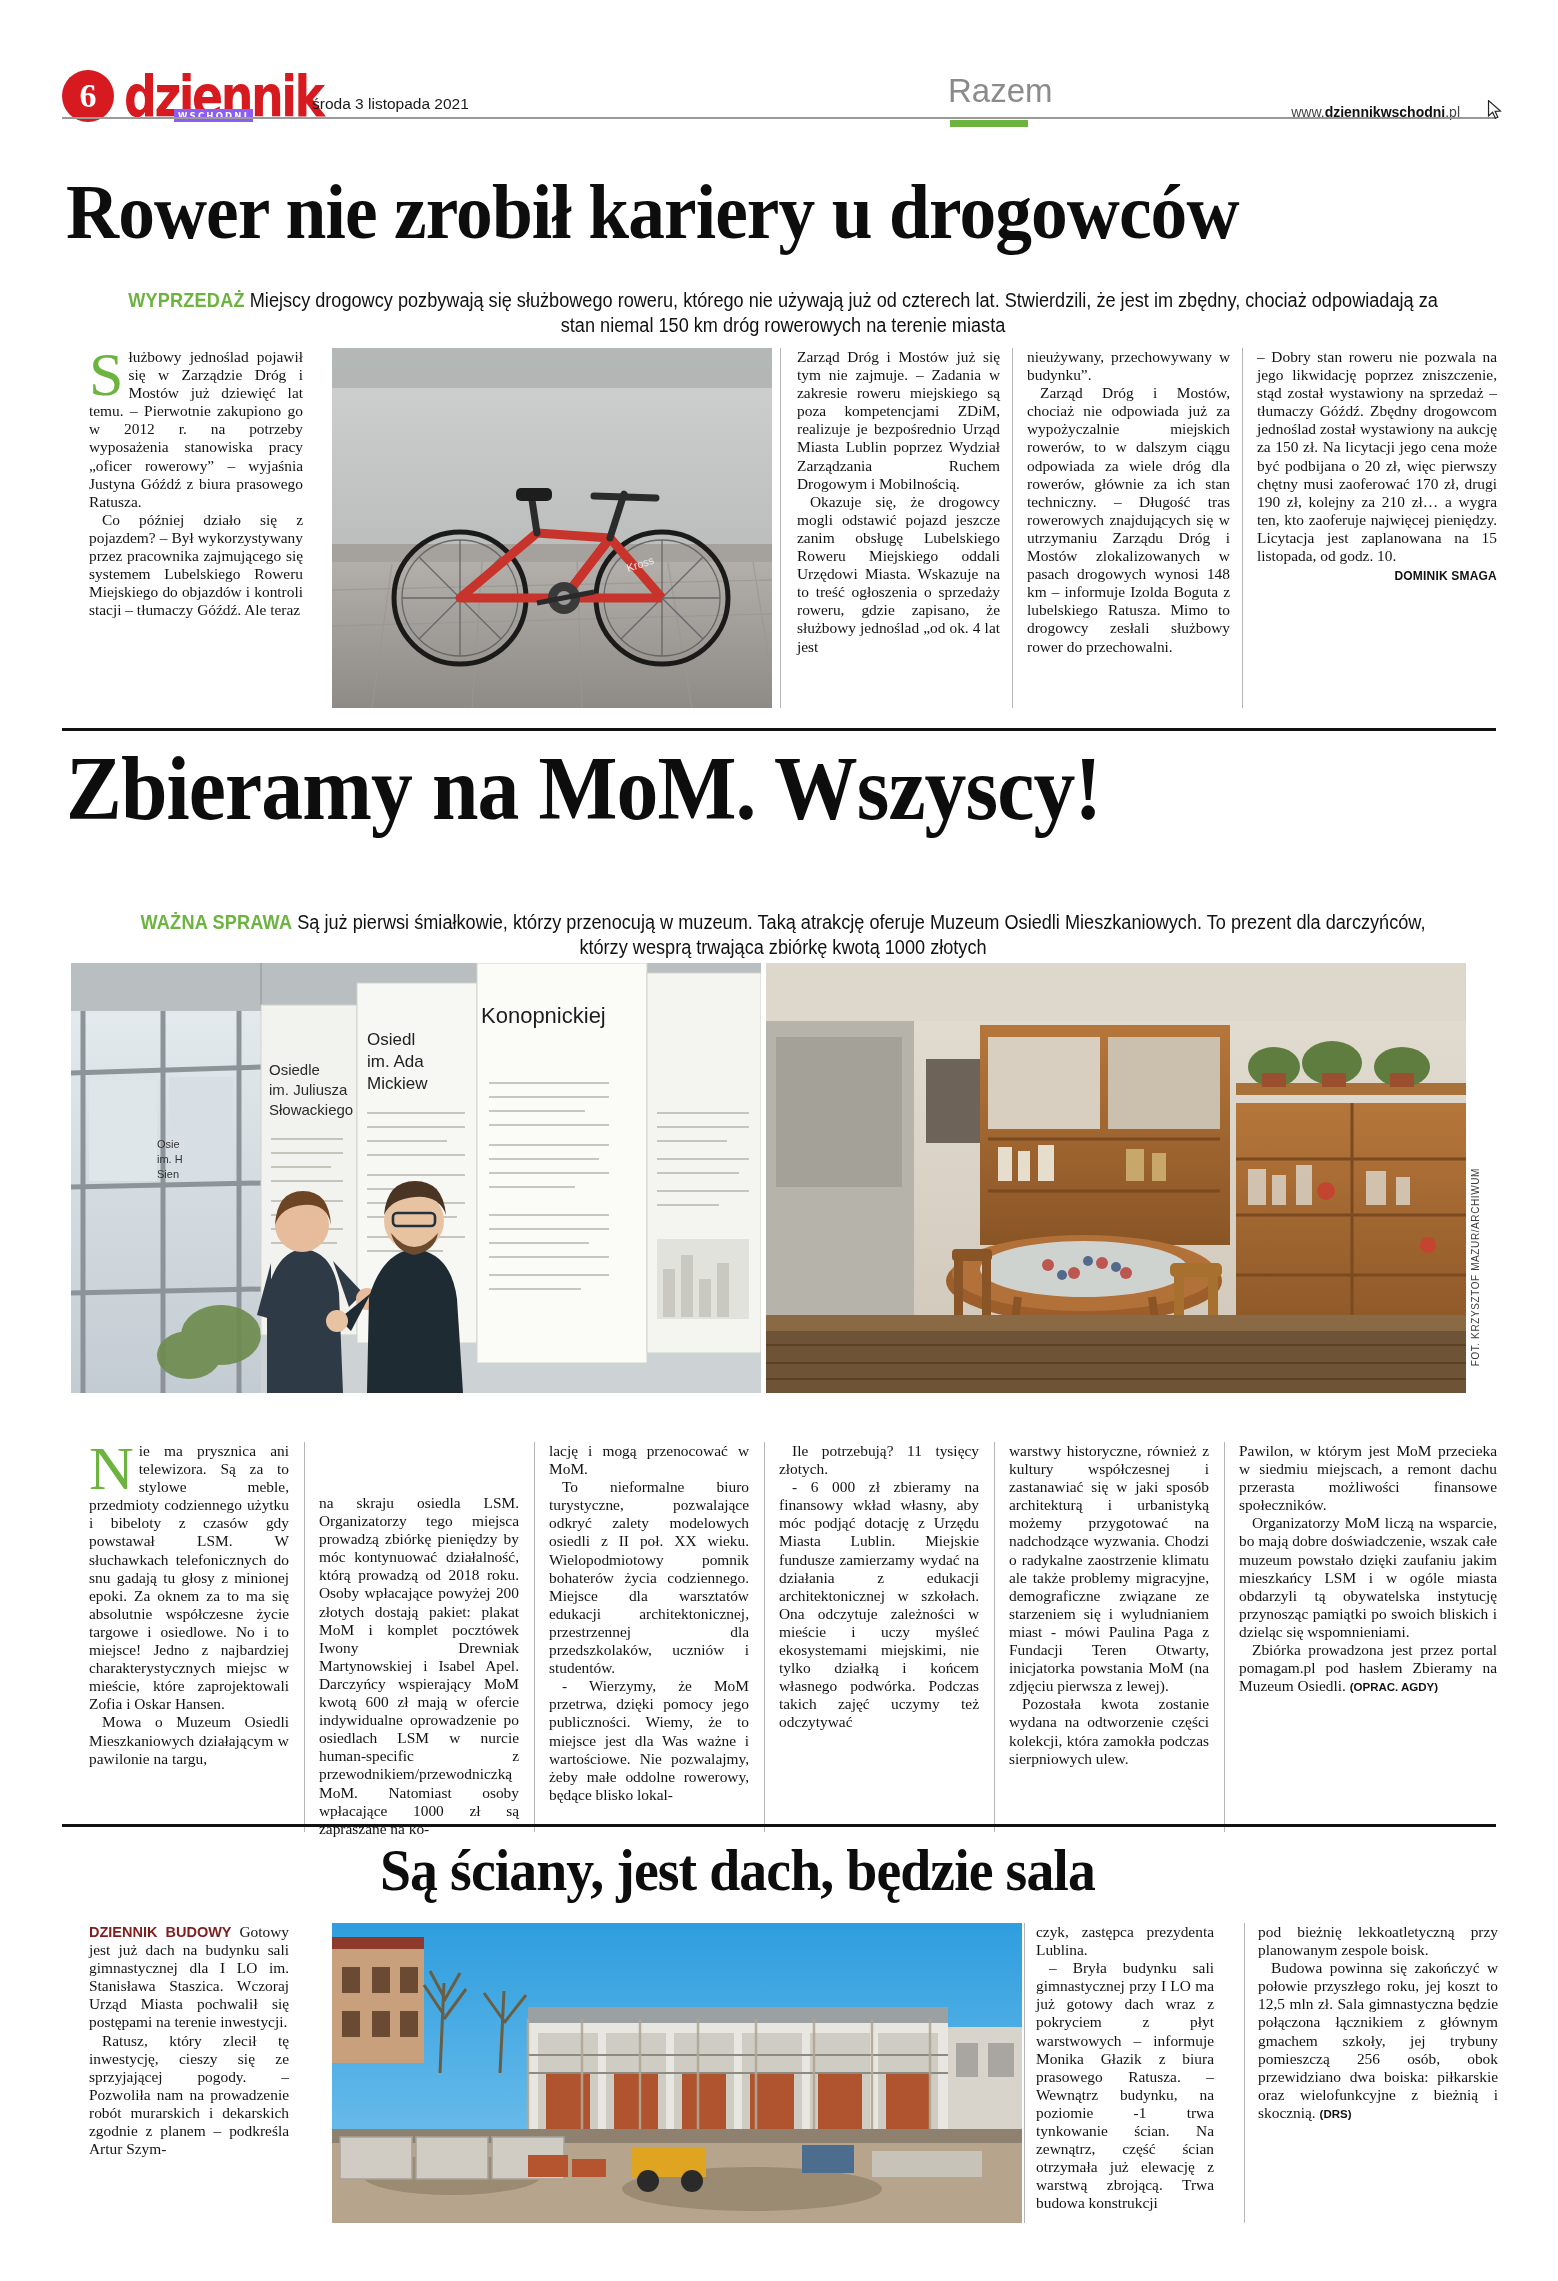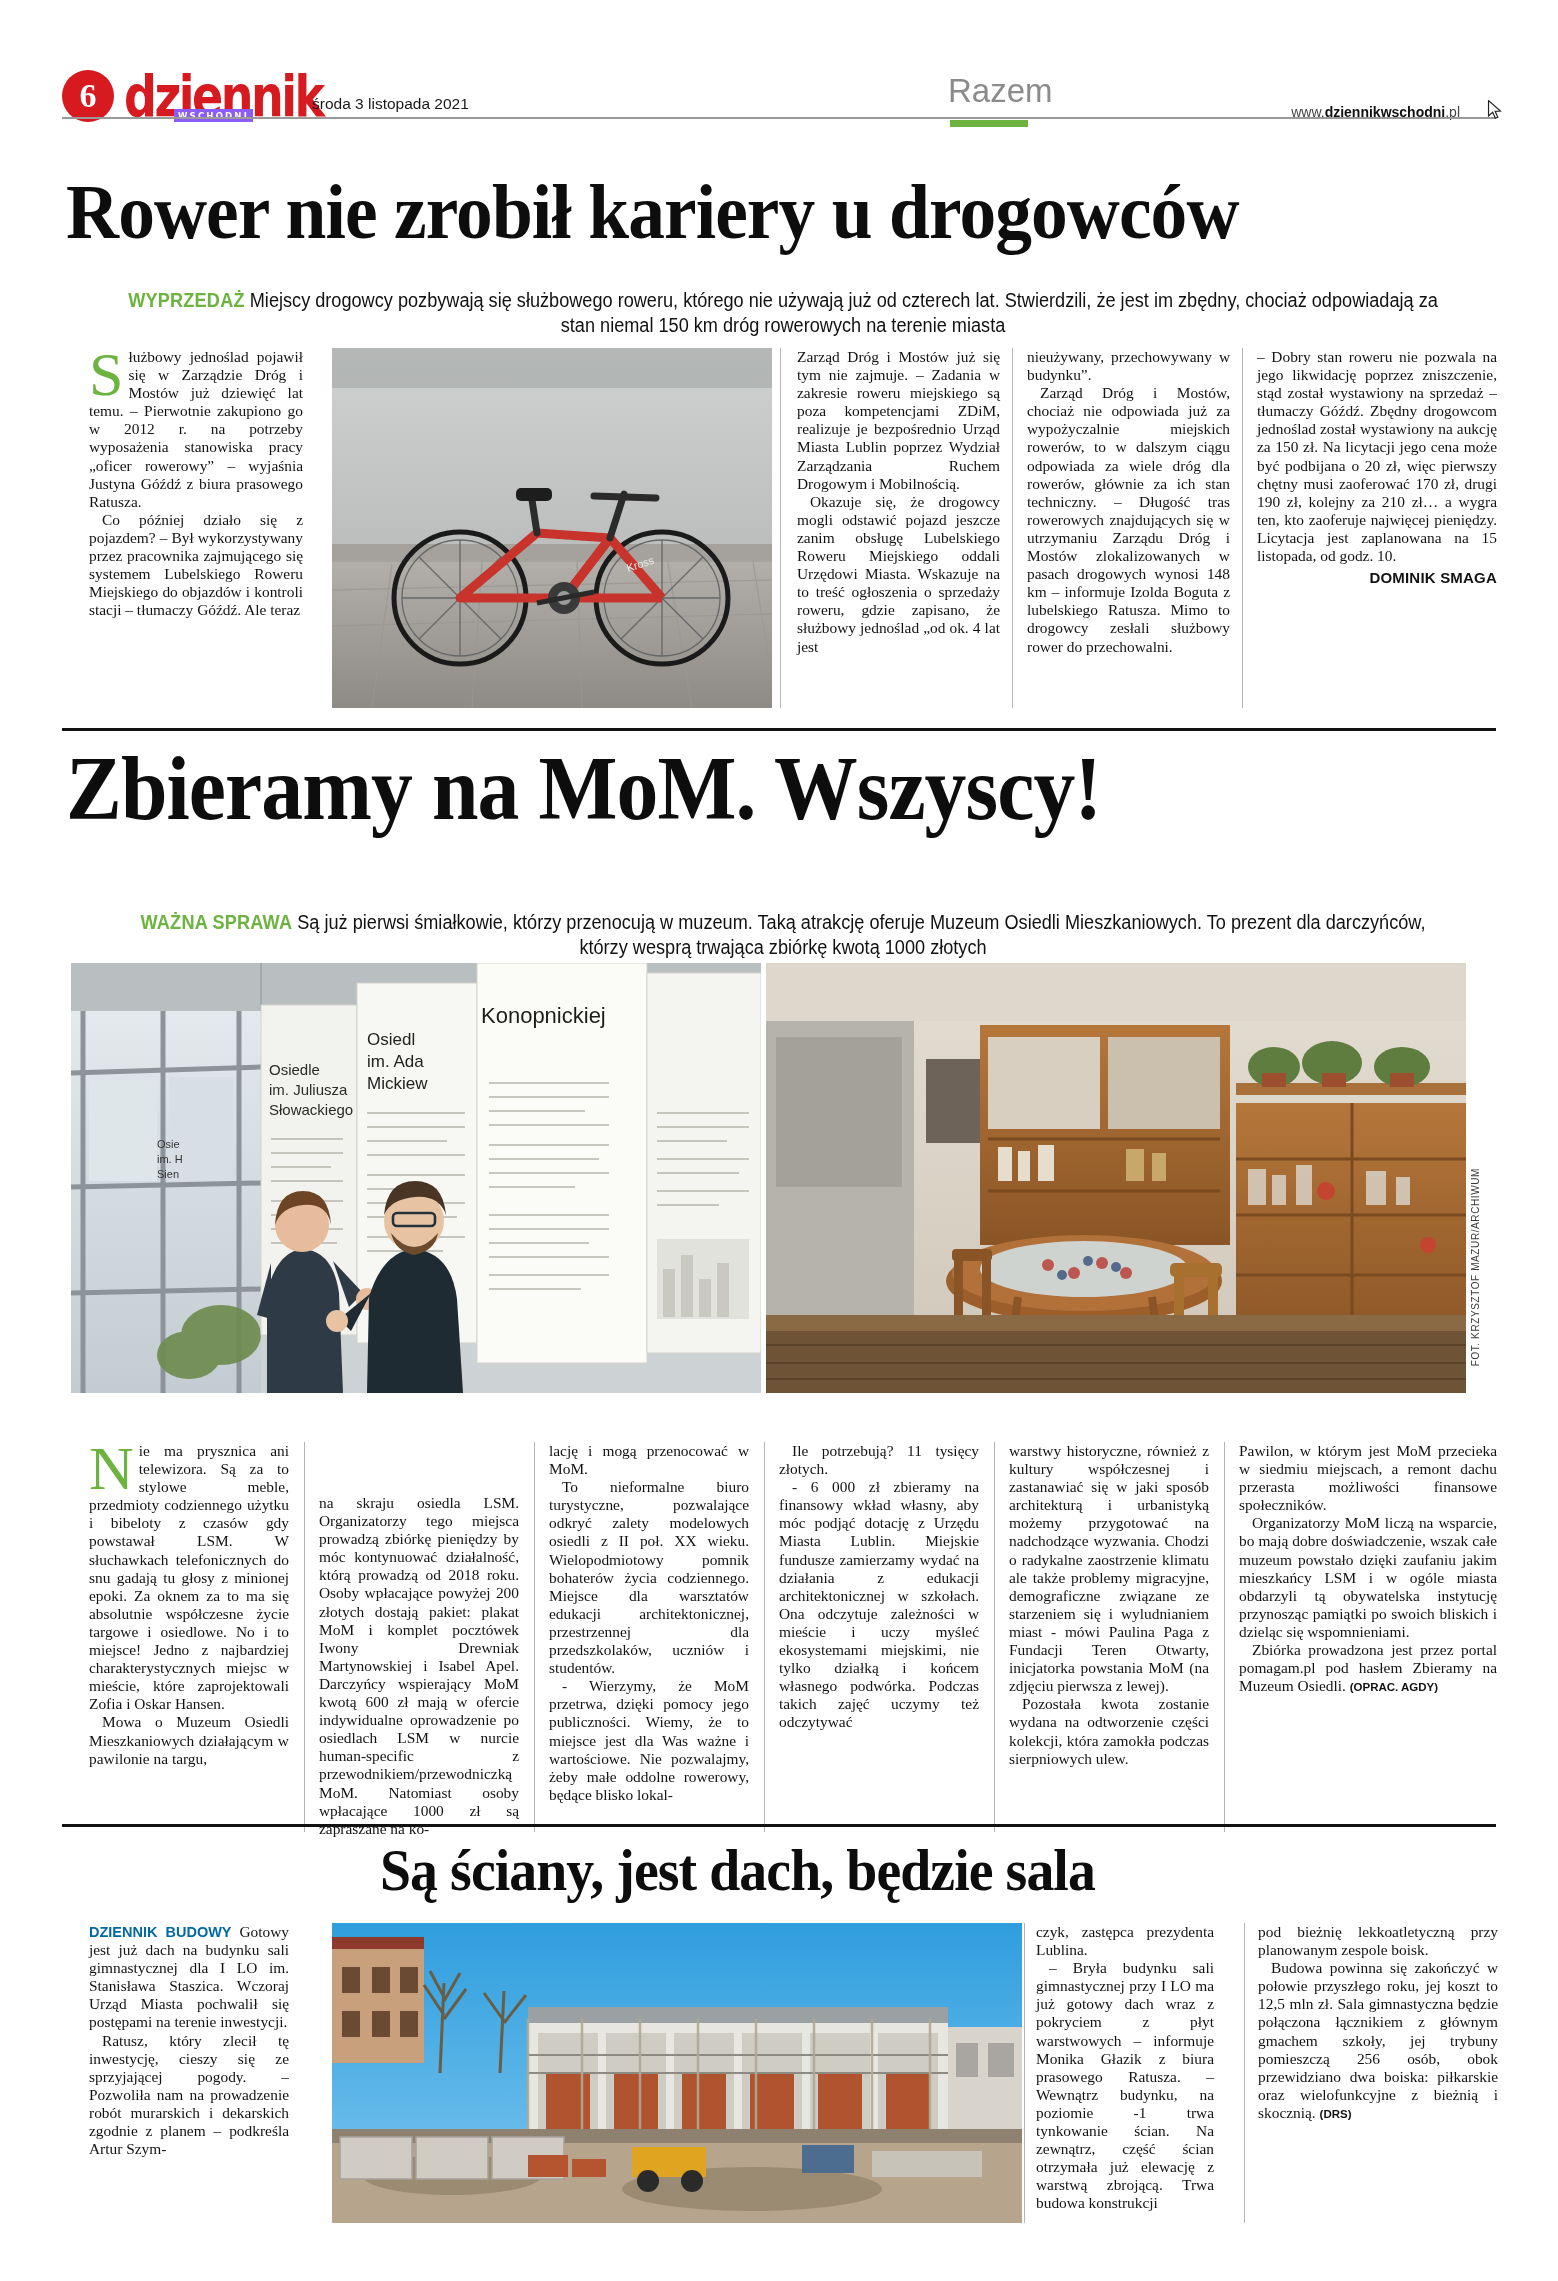--- a/index.html
+++ b/index.html
@@ -41,24 +41,24 @@
   .lead1{left:66px;top:288px;width:1434px;}
   .lead2{left:66px;top:910px;width:1434px;}
 
   
   .col{position:absolute;font-family:"Liberation Serif",serif;font-size:15.4px;line-height:1.175;
        text-align:justify;color:#121212;hyphens:auto;}
   .col p{margin:0;text-indent:13px;}
   .col p.noind{text-indent:0;}
   .dropcap{float:left;font-size:62px;line-height:0.78;font-weight:400;color:#6cb33f;
            margin:2px 5px -4px 0;font-family:"Liberation Serif",serif;}
-  .byline{font-family:"Liberation Sans",sans-serif;font-size:15px;font-weight:700;
+  .byline{font-family:"Liberation Sans",sans-serif;font-size:12px;font-weight:700;
           letter-spacing:0.2px;text-align:right;display:block;margin-top:4px;}
   .inline-byline{font-family:"Liberation Sans",sans-serif;font-size:11.5px;font-weight:700;}
-  .kicker-inline{font-family:"Liberation Sans",sans-serif;font-size:14.5px;font-weight:700;color:#0369a1;}
+  .kicker-inline{font-family:"Liberation Sans",sans-serif;font-size:14.5px;font-weight:700;color:#7f1d1d;}
 
   
   .photo{position:absolute;overflow:hidden;background:#cfcfcf;}
   .photo svg{display:block;width:100%;height:100%;}
   .credit{position:absolute;font-family:"Liberation Sans",sans-serif;font-size:10px;letter-spacing:0.6px;
           color:#3a3a3a;writing-mode:vertical-rl;transform:rotate(180deg);}
 </style>
 </head>
 <body>
 

